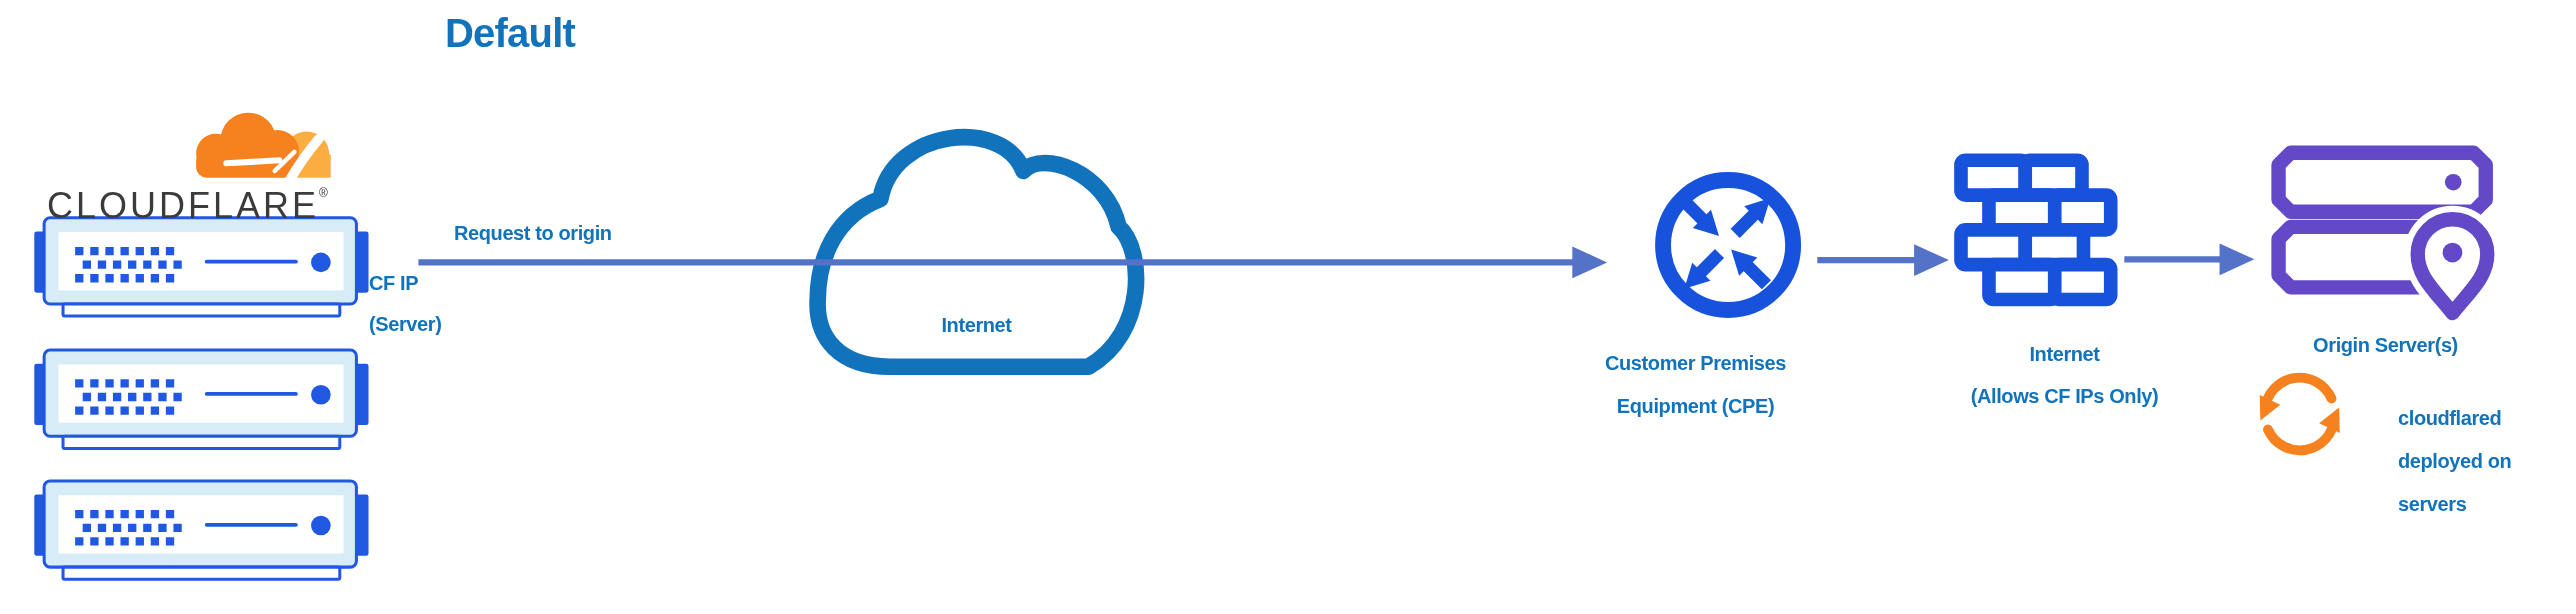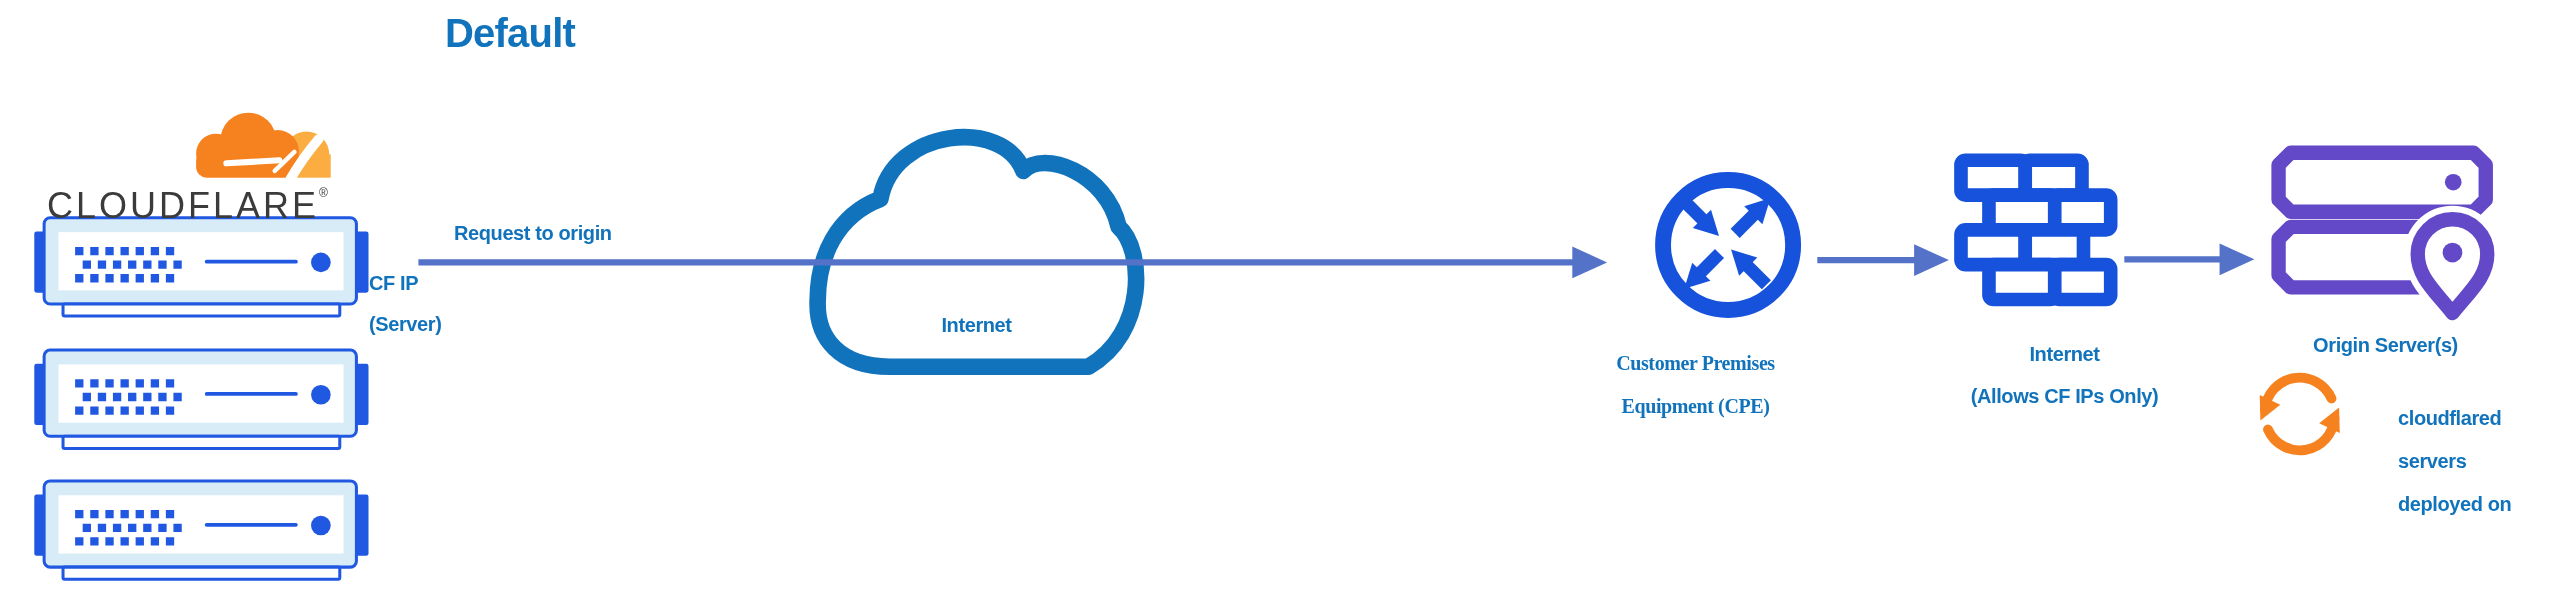--- a/index.html
+++ b/index.html
@@ -23,21 +23,21 @@
   .lbl{
     position:absolute;color:var(--text-blue);font-weight:700;font-size:20px;
     line-height:42px;letter-spacing:-0.4px;white-space:nowrap;
   }
   .lbl span{display:block;}
   .center{text-align:center;}
   #title{left:445px;top:1.5px;font-size:40px;line-height:62px;letter-spacing:-0.8px;}
   #request-label{left:454px;top:212px;}
   #cfip-label{left:369px;top:263px;line-height:41px;}
   #internet-label{left:863px;top:304px;width:227px;}
-  #cpe-label{left:1525px;top:342px;width:341px;line-height:43px;font-family:Liberation Serif, serif;}
+  #cpe-label{left:1525px;top:342px;width:341px;line-height:43px;}
   #firewall-label{left:1879px;top:333px;width:371px;line-height:42px;}
   #origin-label{left:2253px;top:324px;width:265px;}
   #cloudflared-note{left:2354px;top:397px;line-height:43px;margin-left:44px;}
   #wordmark{
     position:absolute;left:47px;top:185px;color:var(--wordmark-dark);
     font-size:36px;font-weight:400;letter-spacing:3px;white-space:nowrap;
   }
   #wordmark sup{font-size:12px;letter-spacing:0;vertical-align:21px;}
   
   .arrow-line{stroke:var(--arrow-blue);stroke-width:8;fill:none;}
@@ -207,18 +207,18 @@
 
   <div id="firewall-label" class="lbl center">
     <span>Internet</span>
     <span>(Allows CF IPs Only)</span>
   </div>
 
   <div id="origin-label" class="lbl center">Origin Server(s)</div>
 
   <div id="cloudflared-note" class="lbl">
     <span>cloudflared</span>
+    <span>deployed on</span>
     <span>servers</span>
-    <span>deployed on</span>
   </div>
 
 </div>
 
 
 </body></html>

